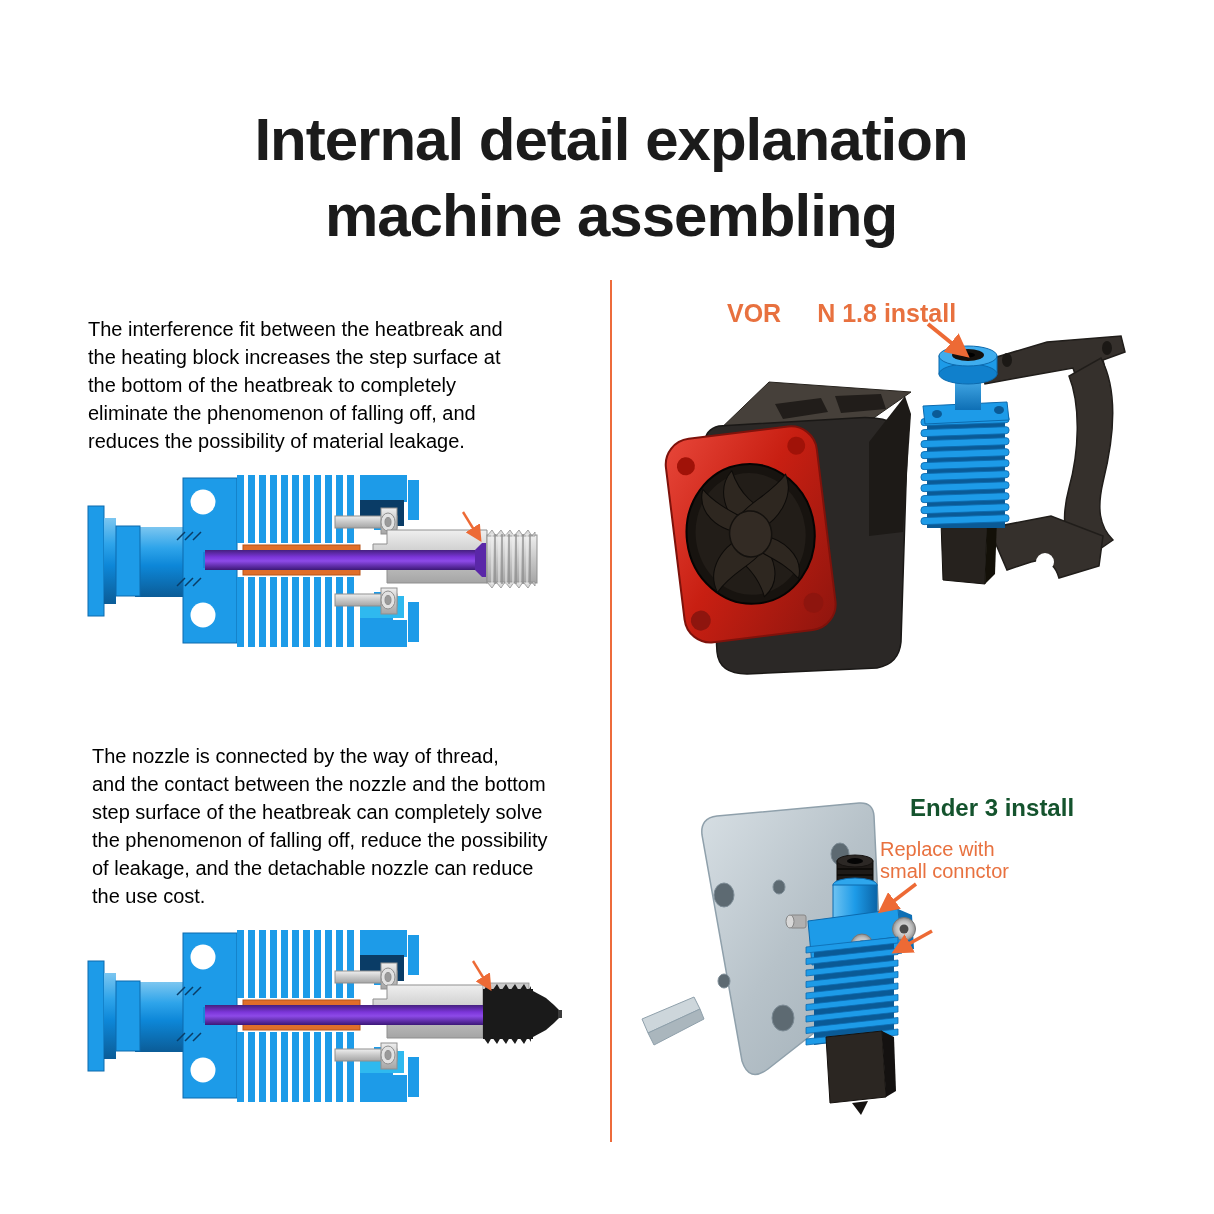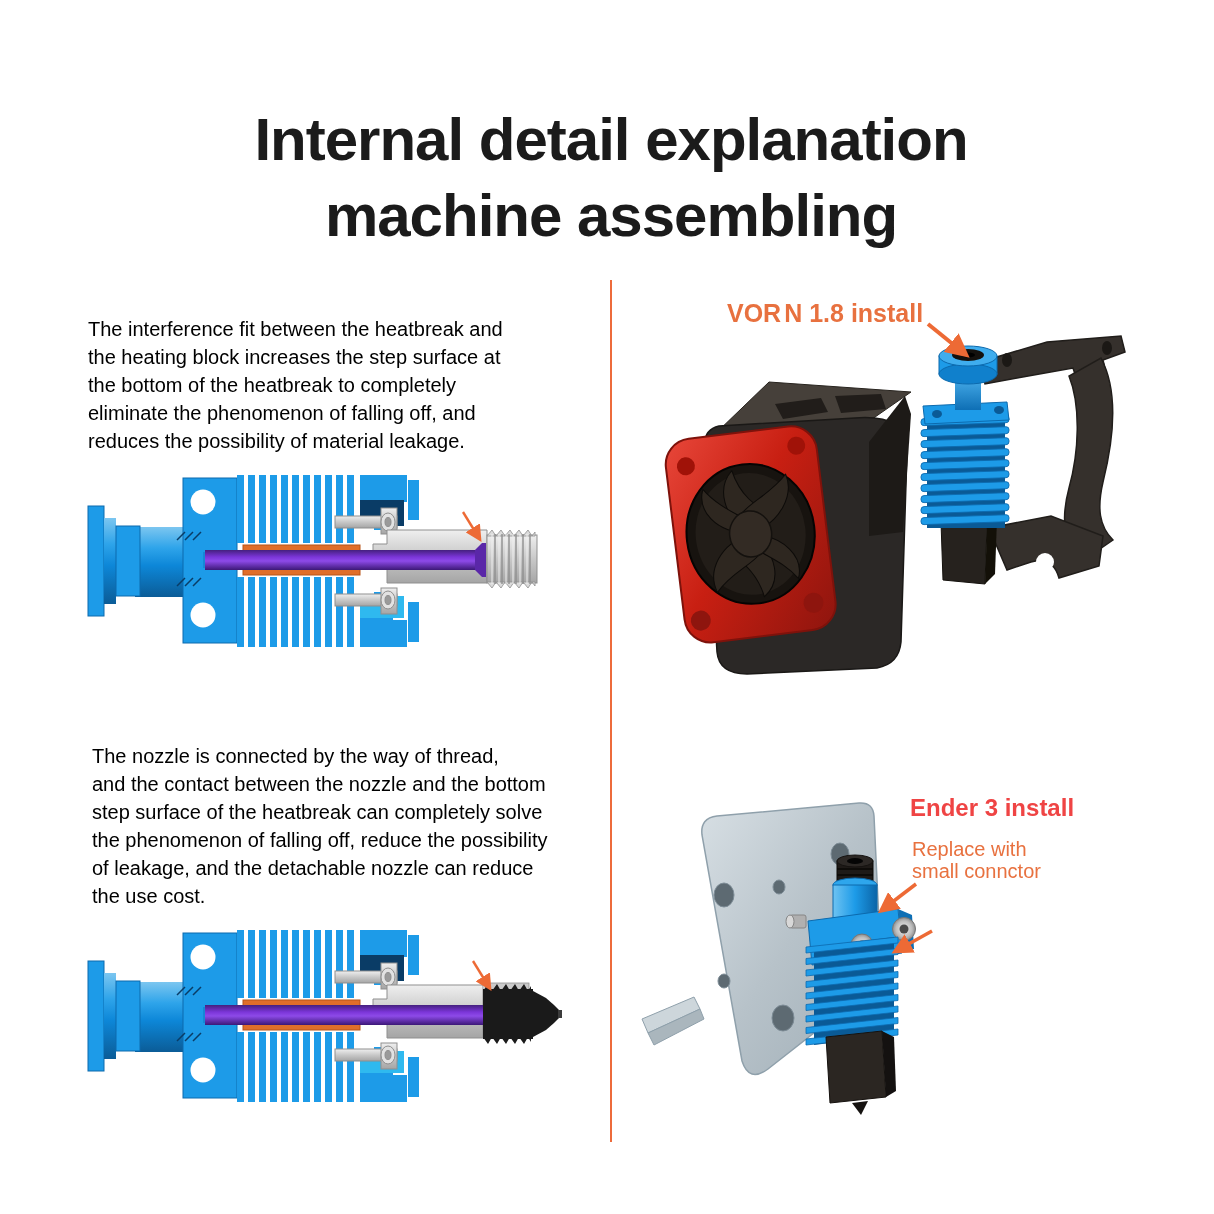--- a/index.html
+++ b/index.html
@@ -18,32 +18,32 @@
     position:absolute; color:#000000; font-size:20px; line-height:28px;
     white-space:pre-line;
   }
   #para1 { left:88px; top:295px; }
   #para2 { left:92px; top:722px; }
   .divider {
     position:absolute; left:610px; top:280px; width:2px; height:862px;
     background:#ED6B3B;
   }
   .voron-label {
-    position:absolute; left:727px; top:299px; display:flex; gap:3px;
+    position:absolute; left:727px; top:299px; display:flex; gap:36px;
     font-weight:bold; font-size:25px; color:#E8713F;
   }
   .ender-title {
     position:absolute; left:910px; top:794px;
-    font-weight:bold; font-size:24px; color:#ef4444;
+    font-weight:bold; font-size:24px; color:#14532d;
   }
   .note {
     position:absolute; font-size:20px; line-height:22px; color:#E8713F;
     white-space:pre-line;
   }
-  #note1 { left:912px; top:838px; }
+  #note1 { left:880px; top:838px; }
   #note2 { left:938px; top:896px; }
   svg.abs { position:absolute; display:block; }
 </style>
 </head>
 <body>
 
 <div class="canvas">
 
   <h1 class="title">Internal detail explanation
 machine assembling</h1>

